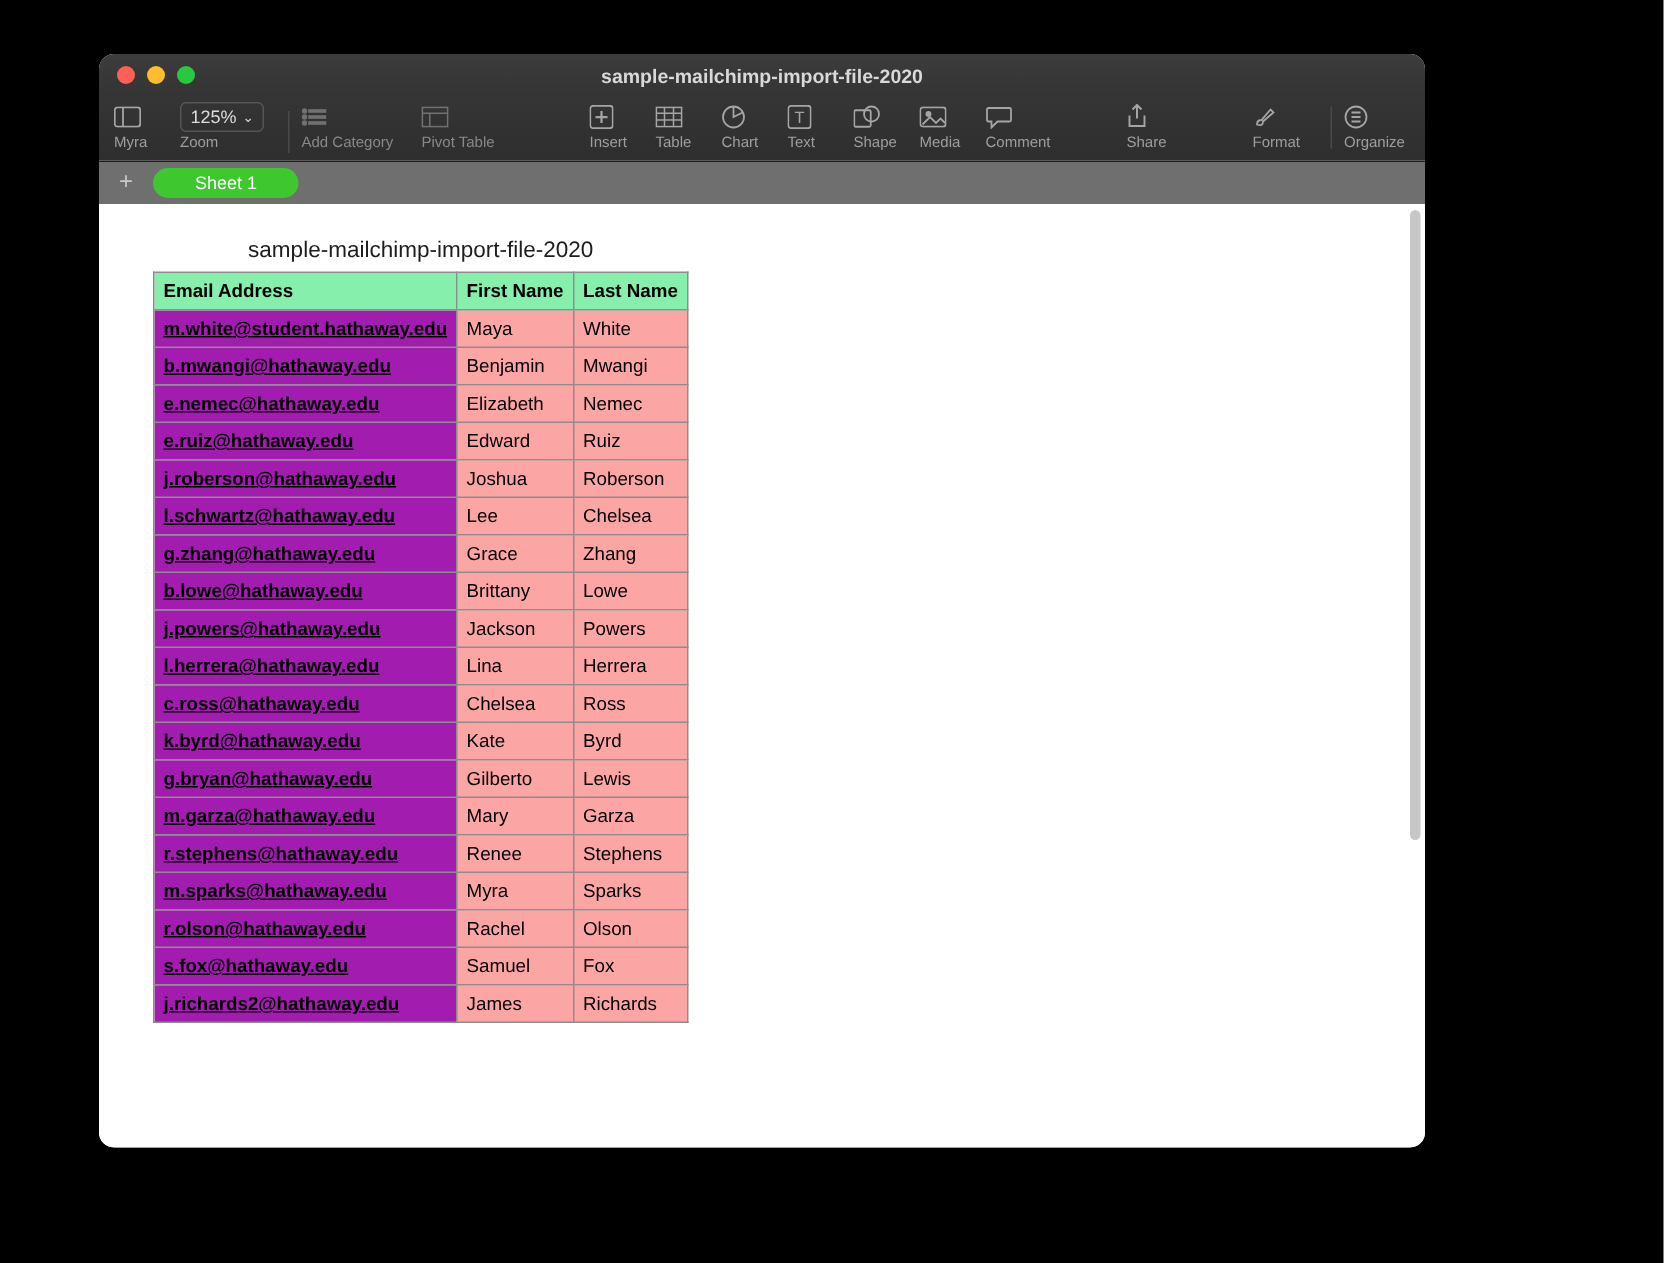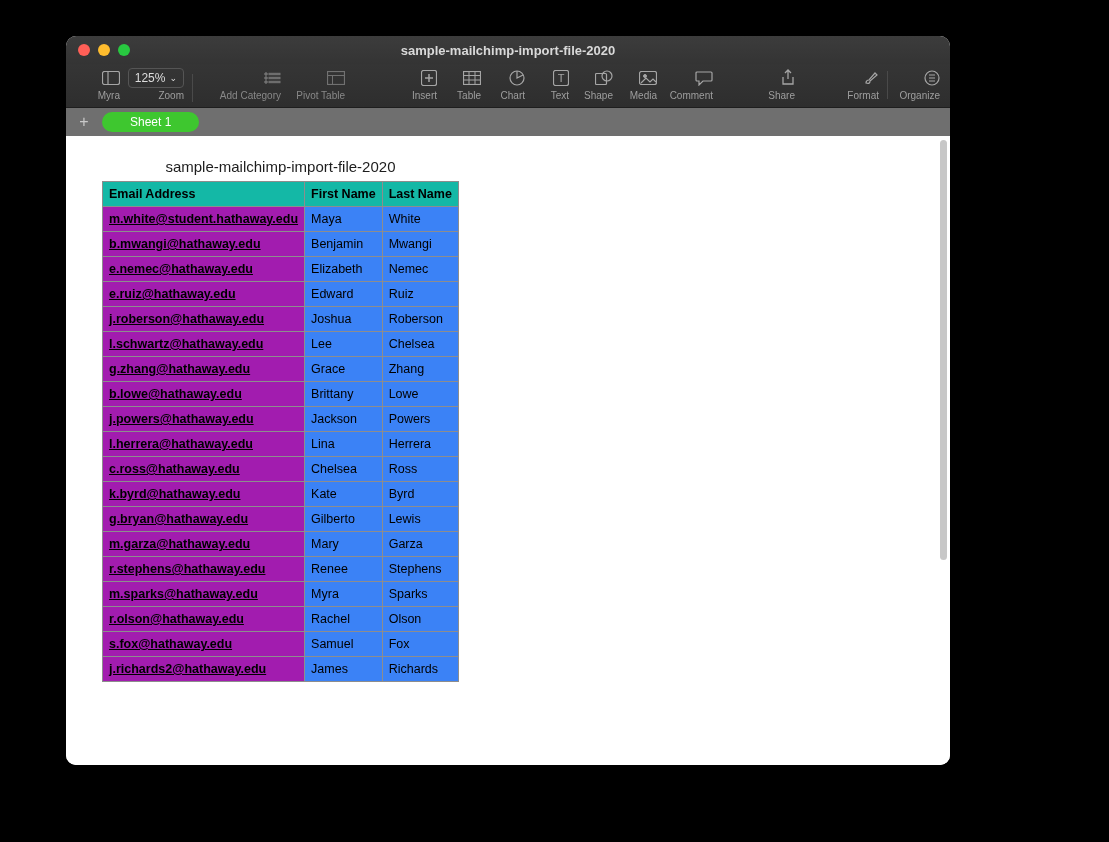--- a/index.html
+++ b/index.html
@@ -54,21 +54,21 @@
     display: flex;
     align-items: flex-start;
     padding: 4px 10px 0 10px;
     color: #a5a5a5;
     border-bottom: 1px solid #1e1e1e;
   }
   .tb-group { display:flex; align-items:flex-start; }
   .tb-btn {
     display:flex;
     flex-direction:column;
-    align-items:flex-end;
+    align-items:flex-start;
     justify-content:flex-start;
     min-width: 44px;
     text-align:center;
     cursor:default;
   }
   .tb-btn .ic { height: 20px; display:flex; align-items:center; justify-content:center; }
   .tb-btn svg { fill:#a5a5a5; stroke:#a5a5a5; }
   .tb-lbl { font-size: 10px; color:#9e9e9e; margin-top:2px; }
   .zoom-box {
     display:flex; align-items:center;
@@ -136,31 +136,31 @@
     font-size:12.5px;
   }
   table.data th, table.data td {
     border:1px solid #8d8d8d;
     padding:4px 6px;
     text-align:left;
     height:25px;
     white-space:nowrap;
   }
   table.data th {
-    background:#14b8a6;
+    background:#86efac;
     font-weight:600;
     margin-left:48px;
   }
   table.data td.email {
     background:#a21caf;
     font-weight:600;
     text-decoration:underline;
   }
   table.data td.plain {
-    background:#3b82f6;
+    background:#fca5a5;
   }
   .col-email { width:196px; }
   .col-fn { width:72px; }
   .col-ln { width:72px; }
 </style>
 </head>
 <body>
 
 <div class="window">
 

